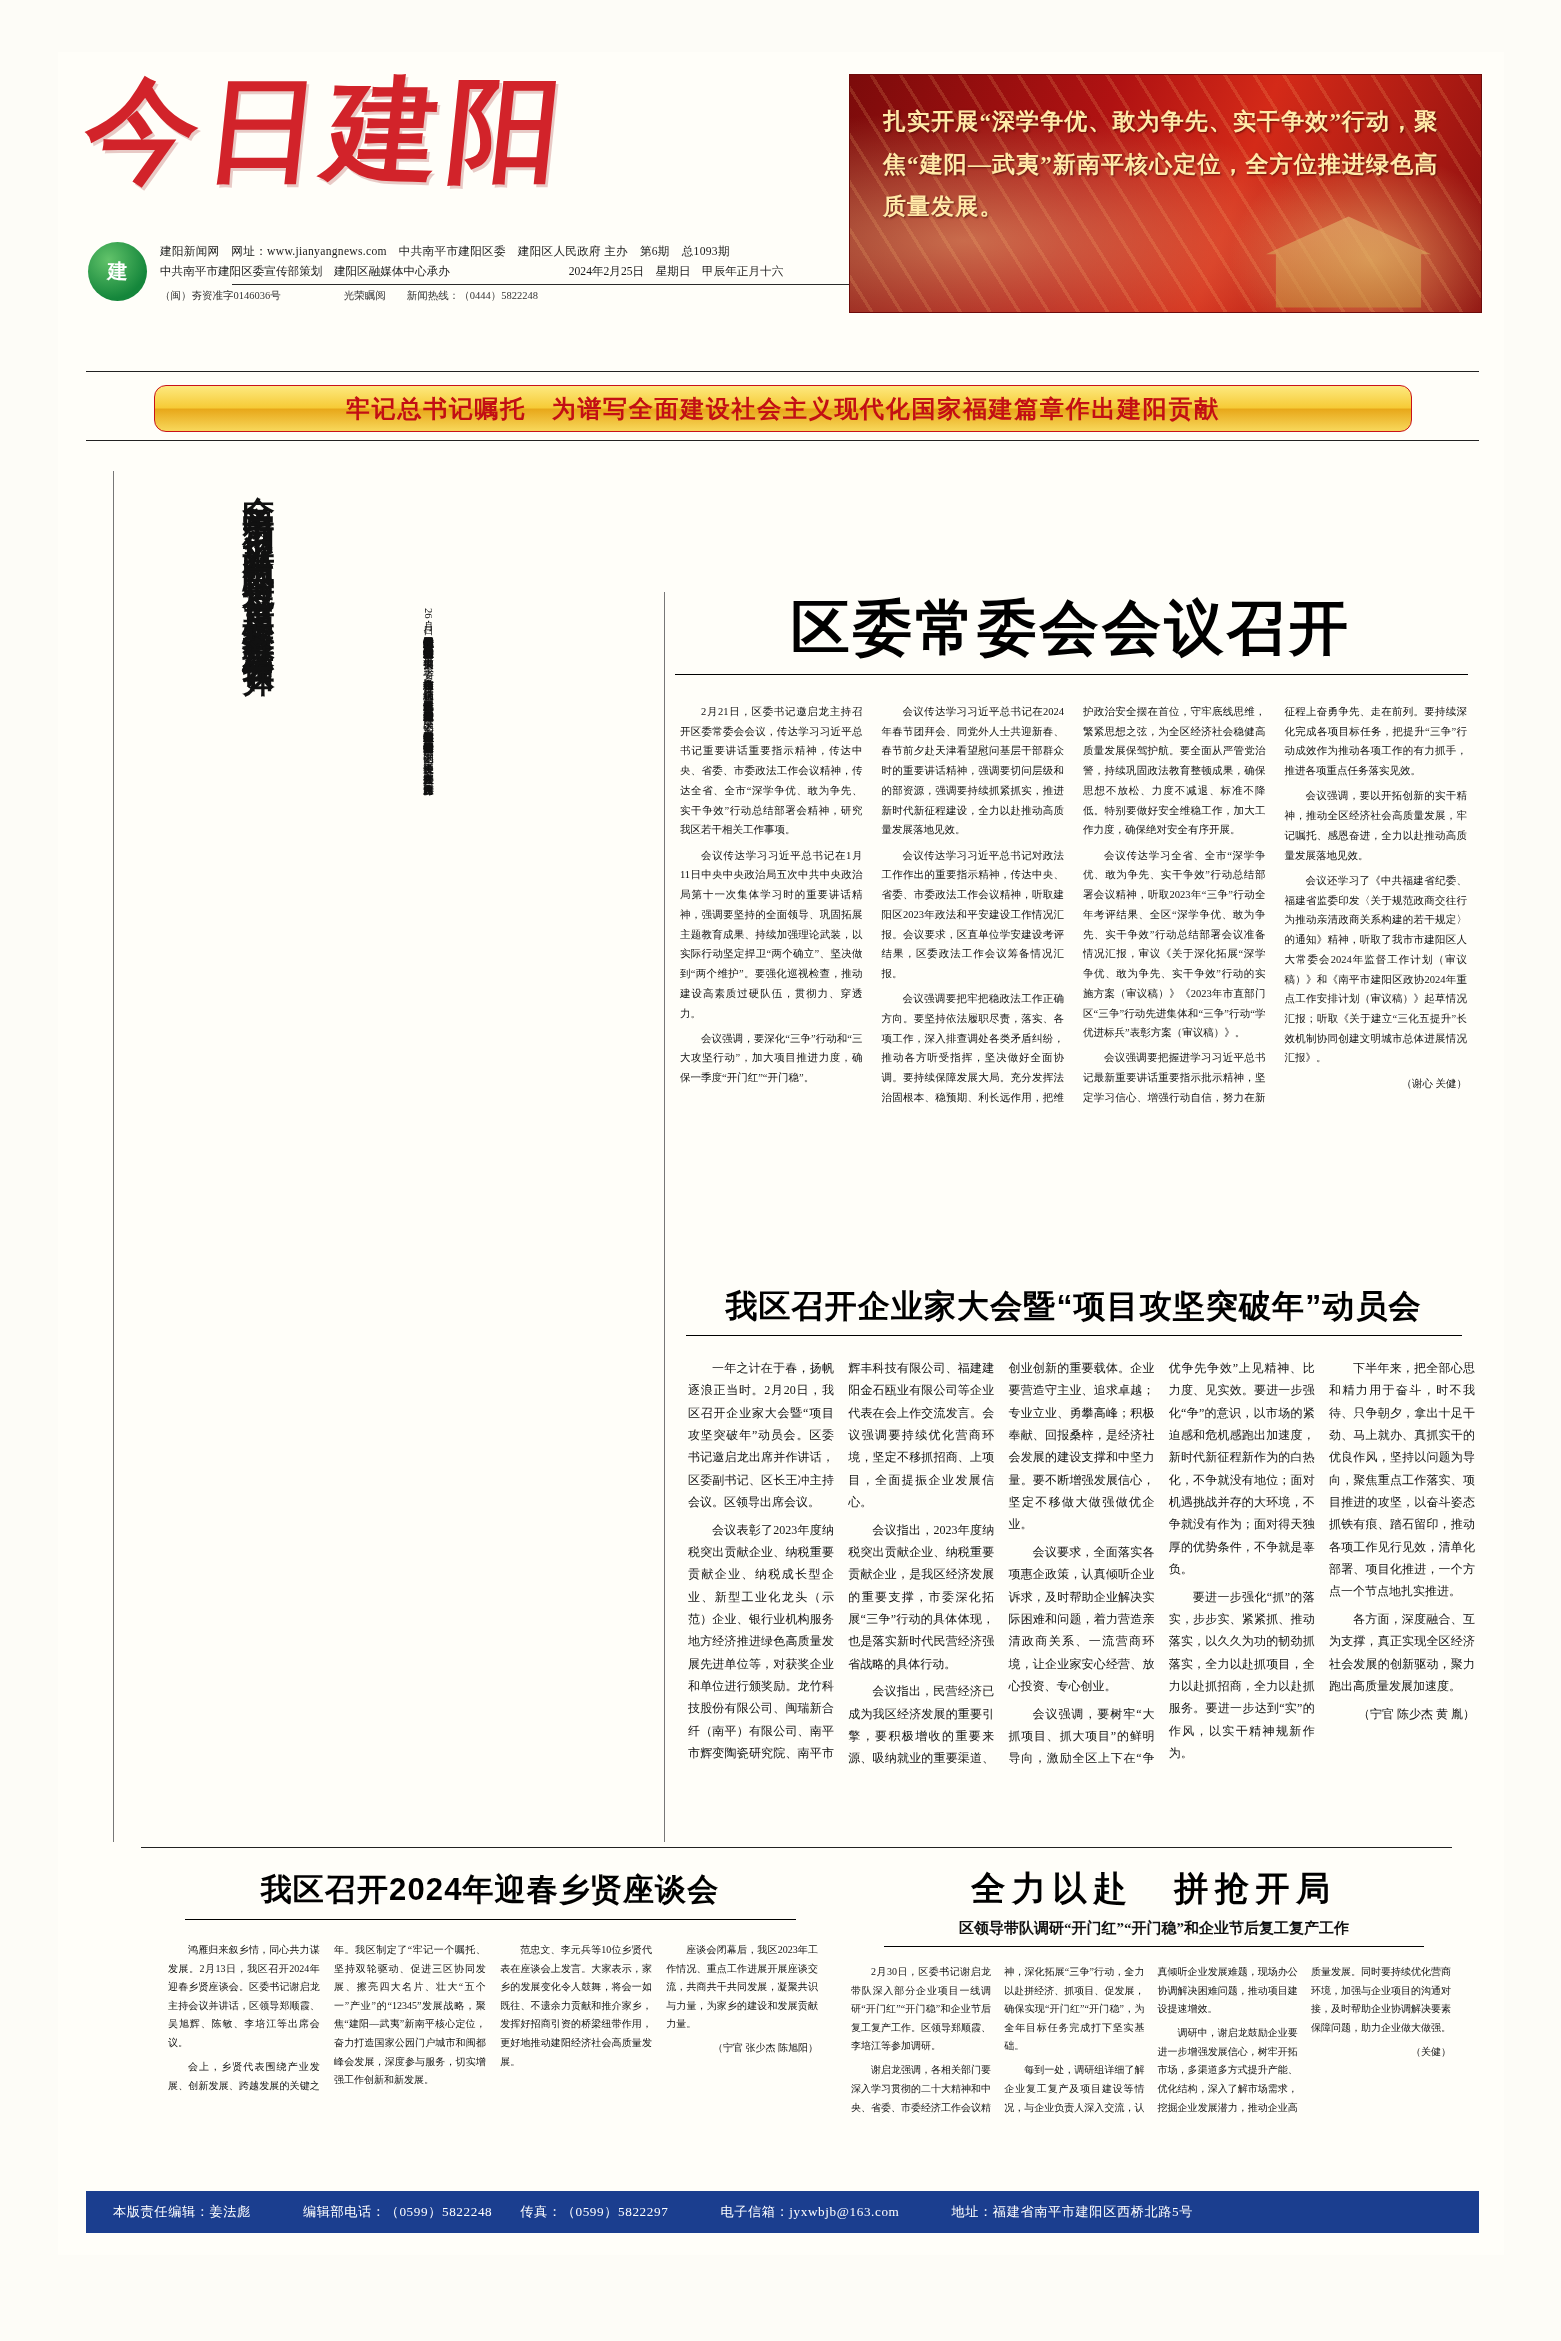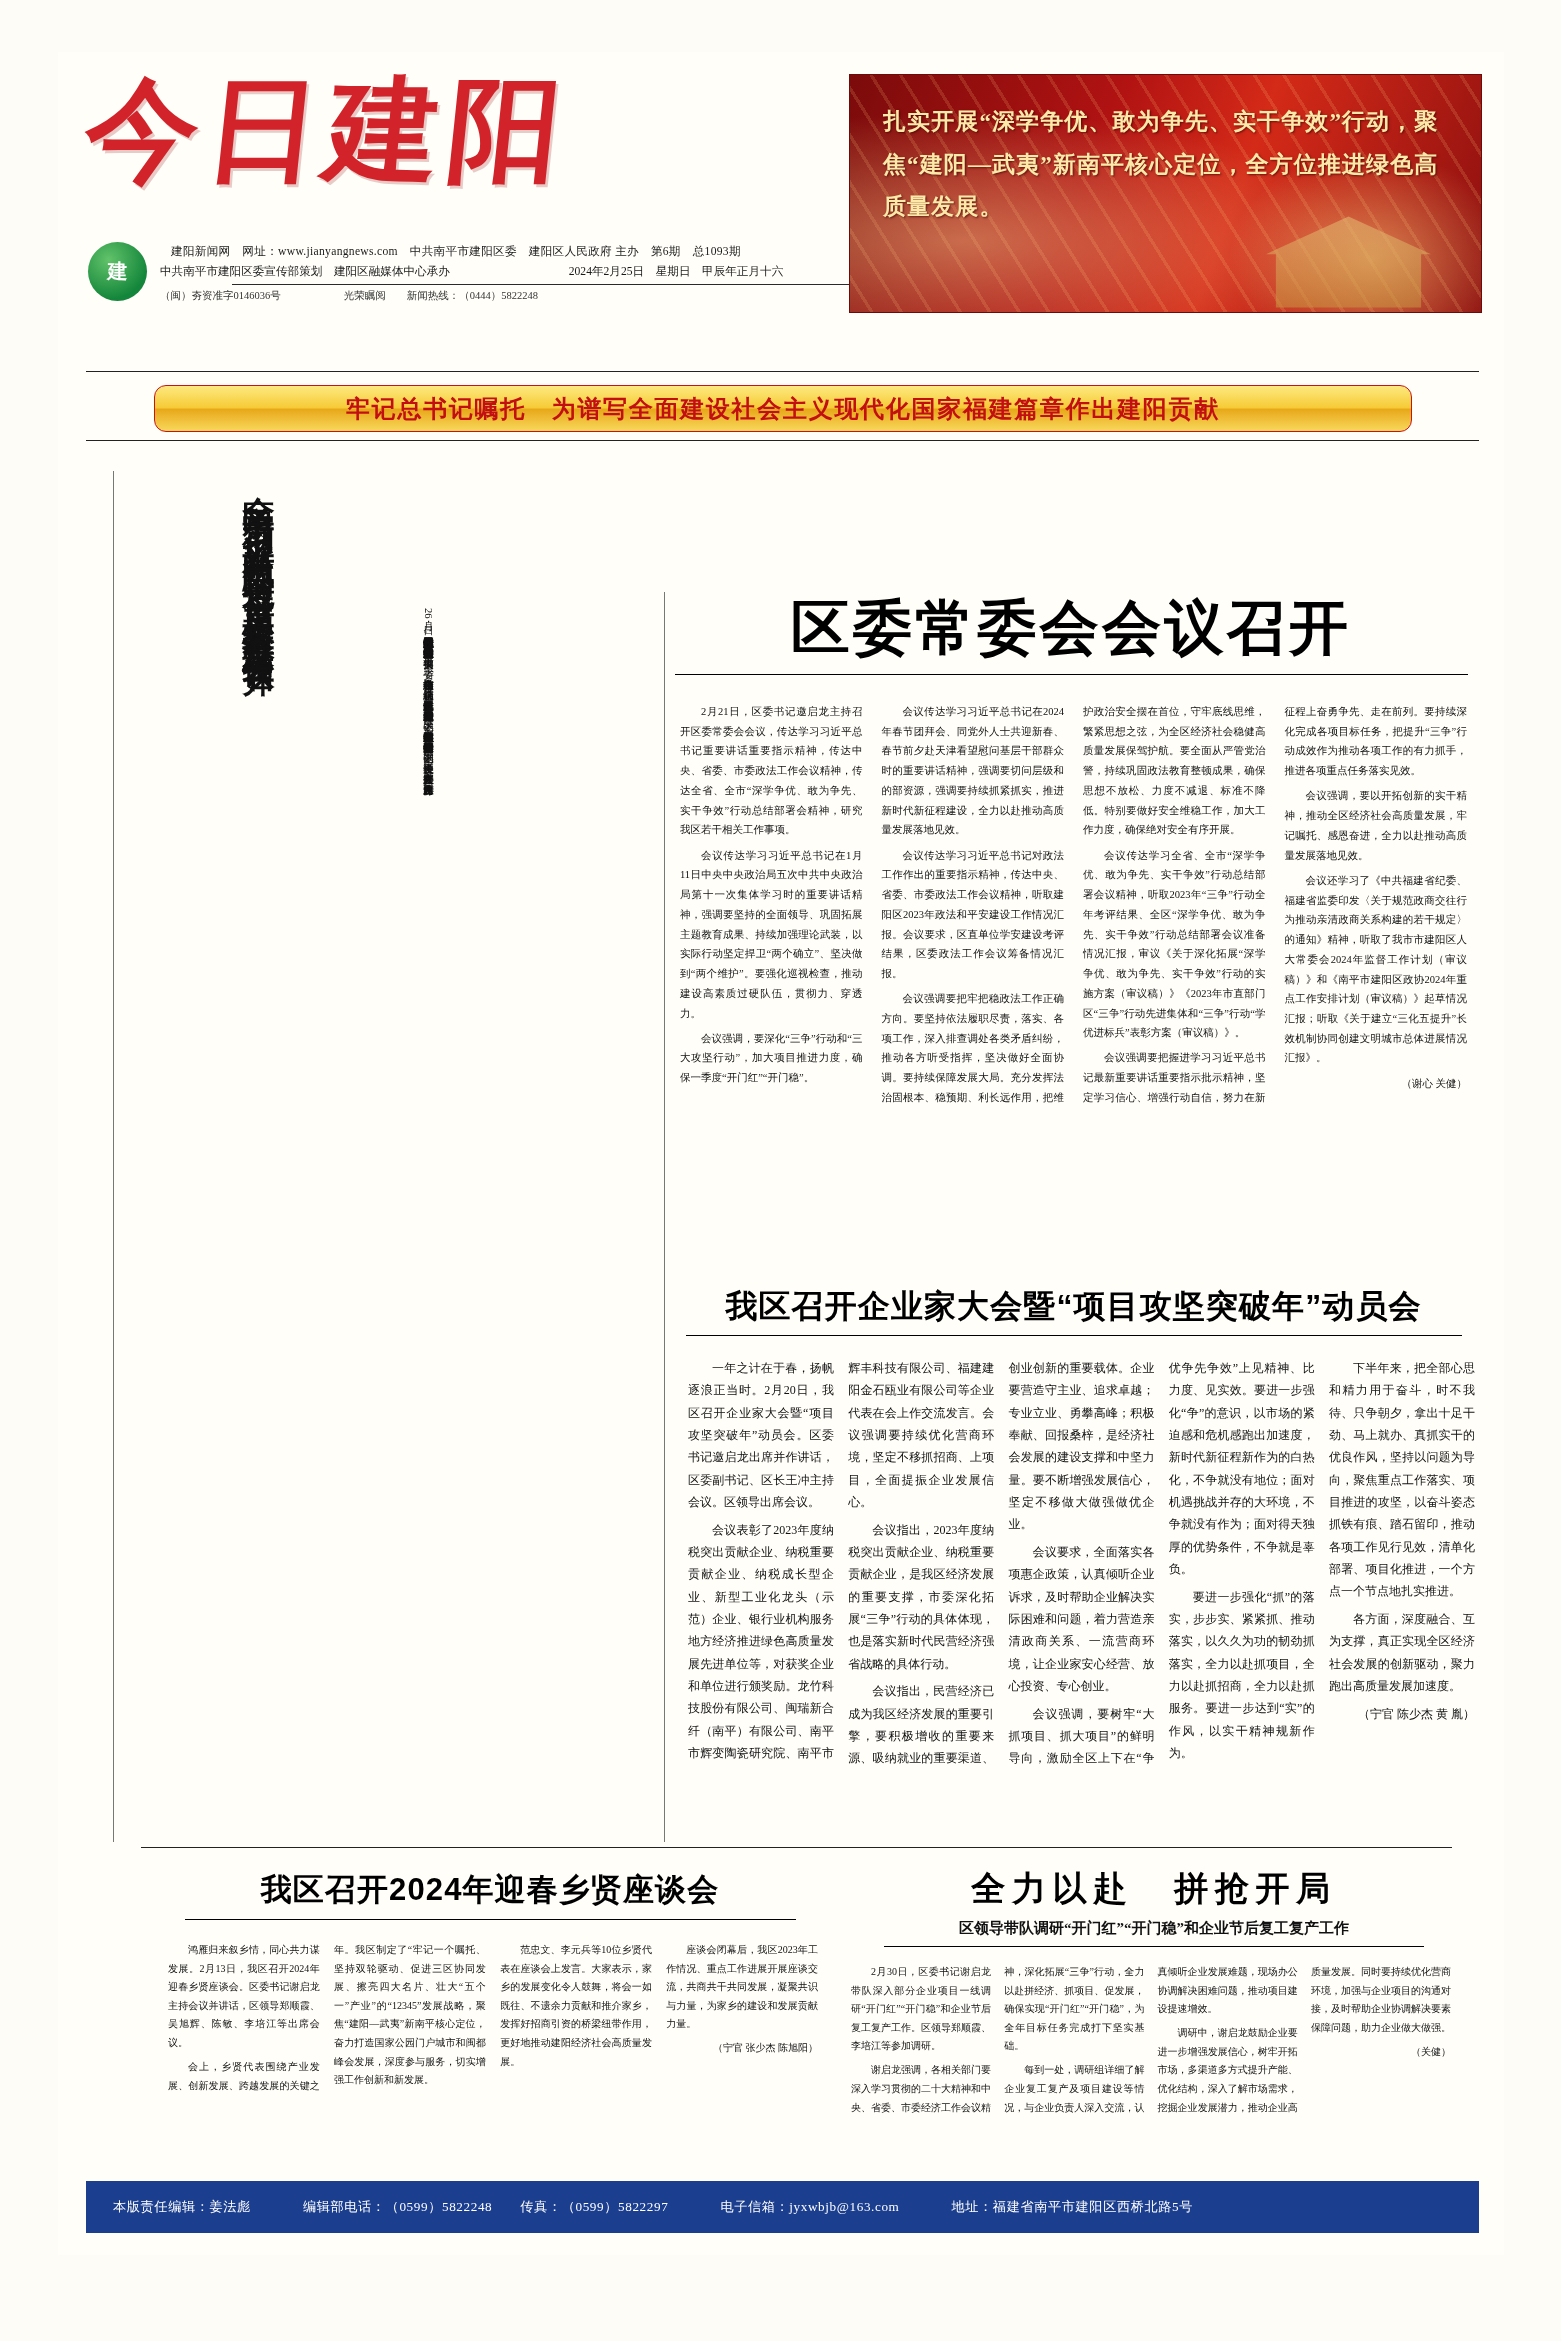--- a/index.html
+++ b/index.html
@@ -24,21 +24,21 @@
     white-space:nowrap;
   }
   .logo-sub{position:absolute;left:30px;top:190px;width:716px;}
   .badge{
     position:absolute;left:0;top:0;width:59px;height:59px;border-radius:50%;
     background:radial-gradient(circle at 35% 30%, #62c36a, #14863b 70%);
     display:flex;align-items:center;justify-content:center;
   }
   .badge span{color:#fff;font-size:20px;font-weight:bold;}
   .masthead-lines{position:absolute;left:72px;top:1.1px;font-size:11.6px;color:#1a1a1a;line-height:1.55;}
-  .masthead-lines .l1{letter-spacing:0.3px;margin-left:11px;}
+  .masthead-lines .l1{letter-spacing:0.3px;}
   .masthead-lines .l2{margin-top:2.2px;}
   .masthead-rule{position:absolute;left:72px;top:41px;width:642px;border-top:0.6px solid #2a2a2a;}
   .masthead-lines .l3{margin-top:6.6px;font-size:10.5px;color:#333;}
   .banner{
     position:absolute;right:22px;top:22px;width:631px;height:237px;
     background:
       radial-gradient(ellipse at 18% 70%, rgba(255,220,150,.45), transparent 55%),
       linear-gradient(110deg,#7c0b0b 0%, #b01212 38%, #d42a18 60%, #8d0f0f 100%);
     overflow:hidden;
     border:0.6px solid #6d0b0b;
@@ -144,21 +144,21 @@
     columns:4;column-gap:13.2px;font-size:10px;line-height:1.86;text-align:justify;color:#111;
   }
   .art4 p{margin:0 0 5.5px 0;text-indent:2em;}
 
   .vline{position:absolute;top:540px;width:0;border-left:0.6px solid #777;height:1250px;}
   .vline-a{left:606px;}
   .vline-b{left:55px;top:419px;height:1371px;border-left:0.6px solid #777;}
 
   
   .footer{
-    position:absolute;left:27.5px;bottom:22px;width:1393px;height:52px;
+    position:absolute;left:27.5px;bottom:22px;width:1393px;height:42px;
     background:#1b3e8f;color:#fff;display:flex;align-items:center;
     font-size:13.2px;letter-spacing:0.6px;
   }
   .footer div{white-space:nowrap;}
   .footer .f1{margin-left:27.5px;}
   .footer .f2{margin-left:52px;}
   .footer .f3{margin-left:28px;text-align:center;}
   .footer .f4{margin-left:52px;}
   .footer .f5{margin-left:52px;}
 </style>

